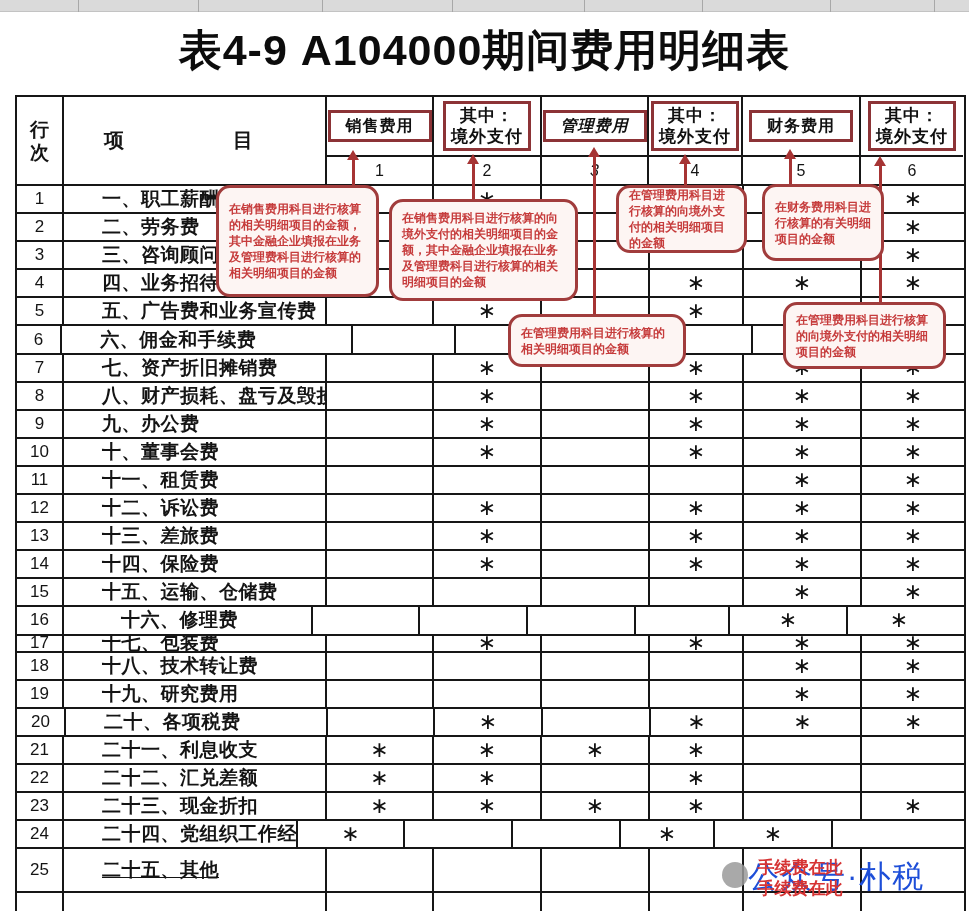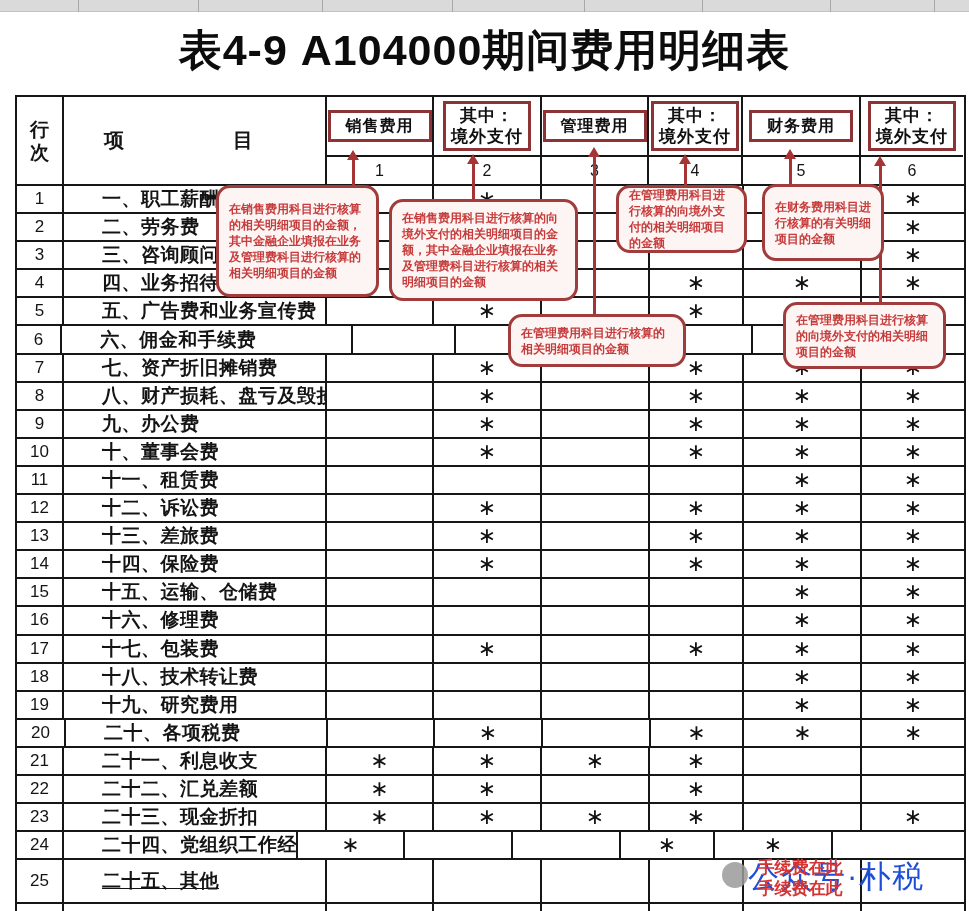--- a/index.html
+++ b/index.html
@@ -83,21 +83,21 @@
         </div>
         <div class="cell colhead" style="width: 108px;">
           <div class="lbl">
             <div class="badge two">
               <div class="">其中：</div>
               <div class="">境外支付</div>
             </div>
           </div>
           <div class="num">2</div>
         </div>
-        <div class="cell colhead" style="width: 107px;">
+        <div class="cell colhead" style="width: 107px; font-style: italic;">
           <div class="lbl">
             <div class="badge">
               <div class="">管理费用</div>
             </div>
           </div>
           <div class="num">3</div>
         </div>
         <div class="cell colhead" style="width: 94px;">
           <div class="lbl">
             <div class="badge two">
@@ -270,29 +270,29 @@
         <div class="cell c-item" style="width: 263px;">十五、运输、仓储费</div>
         <div class="cell c-star" style="width: 107px;"></div>
         <div class="cell c-star" style="width: 108px;"></div>
         <div class="cell c-star" style="width: 108px;"></div>
         <div class="cell c-star" style="width: 94px;"></div>
         <div class="cell c-star" style="width: 118px;">∗</div>
         <div class="cell c-star" style="width: 102px;">∗</div>
       </div>
       <div class="trow" style="height: 28.1px;">
         <div class="cell c-no" style="width: 47px;">16</div>
-        <div class="cell c-item" style="width: 263px;">十六、修理费</div>
-        <div class="cell c-star" style="width: 107px;"></div>
-        <div class="cell c-star" style="width: 108px;"></div>
-        <div class="cell c-star" style="width: 108px;"></div>
-        <div class="cell c-star" style="width: 94px;"></div>
-        <div class="cell c-star" style="width: 118px;">∗</div>
-        <div class="cell c-star" style="width: 102px;">∗</div>
-      </div>
-      <div class="trow" style="height: 28px;">
+        <div class="cell c-item" style="width: 230px; margin-left: 19px;">十六、修理费</div>
+        <div class="cell c-star" style="width: 107px;"></div>
+        <div class="cell c-star" style="width: 108px;"></div>
+        <div class="cell c-star" style="width: 108px;"></div>
+        <div class="cell c-star" style="width: 94px;"></div>
+        <div class="cell c-star" style="width: 118px;">∗</div>
+        <div class="cell c-star" style="width: 102px;">∗</div>
+      </div>
+      <div class="trow" style="height: 17px;">
         <div class="cell c-no" style="width: 47px;">17</div>
         <div class="cell c-item" style="width: 263px;">十七、包装费</div>
         <div class="cell c-star" style="width: 107px;"></div>
         <div class="cell c-star" style="width: 108px;">∗</div>
         <div class="cell c-star" style="width: 108px;"></div>
         <div class="cell c-star" style="width: 94px;">∗</div>
         <div class="cell c-star" style="width: 118px;">∗</div>
         <div class="cell c-star" style="width: 102px;">∗</div>
       </div>
       <div class="trow" style="height: 28.1px;">

